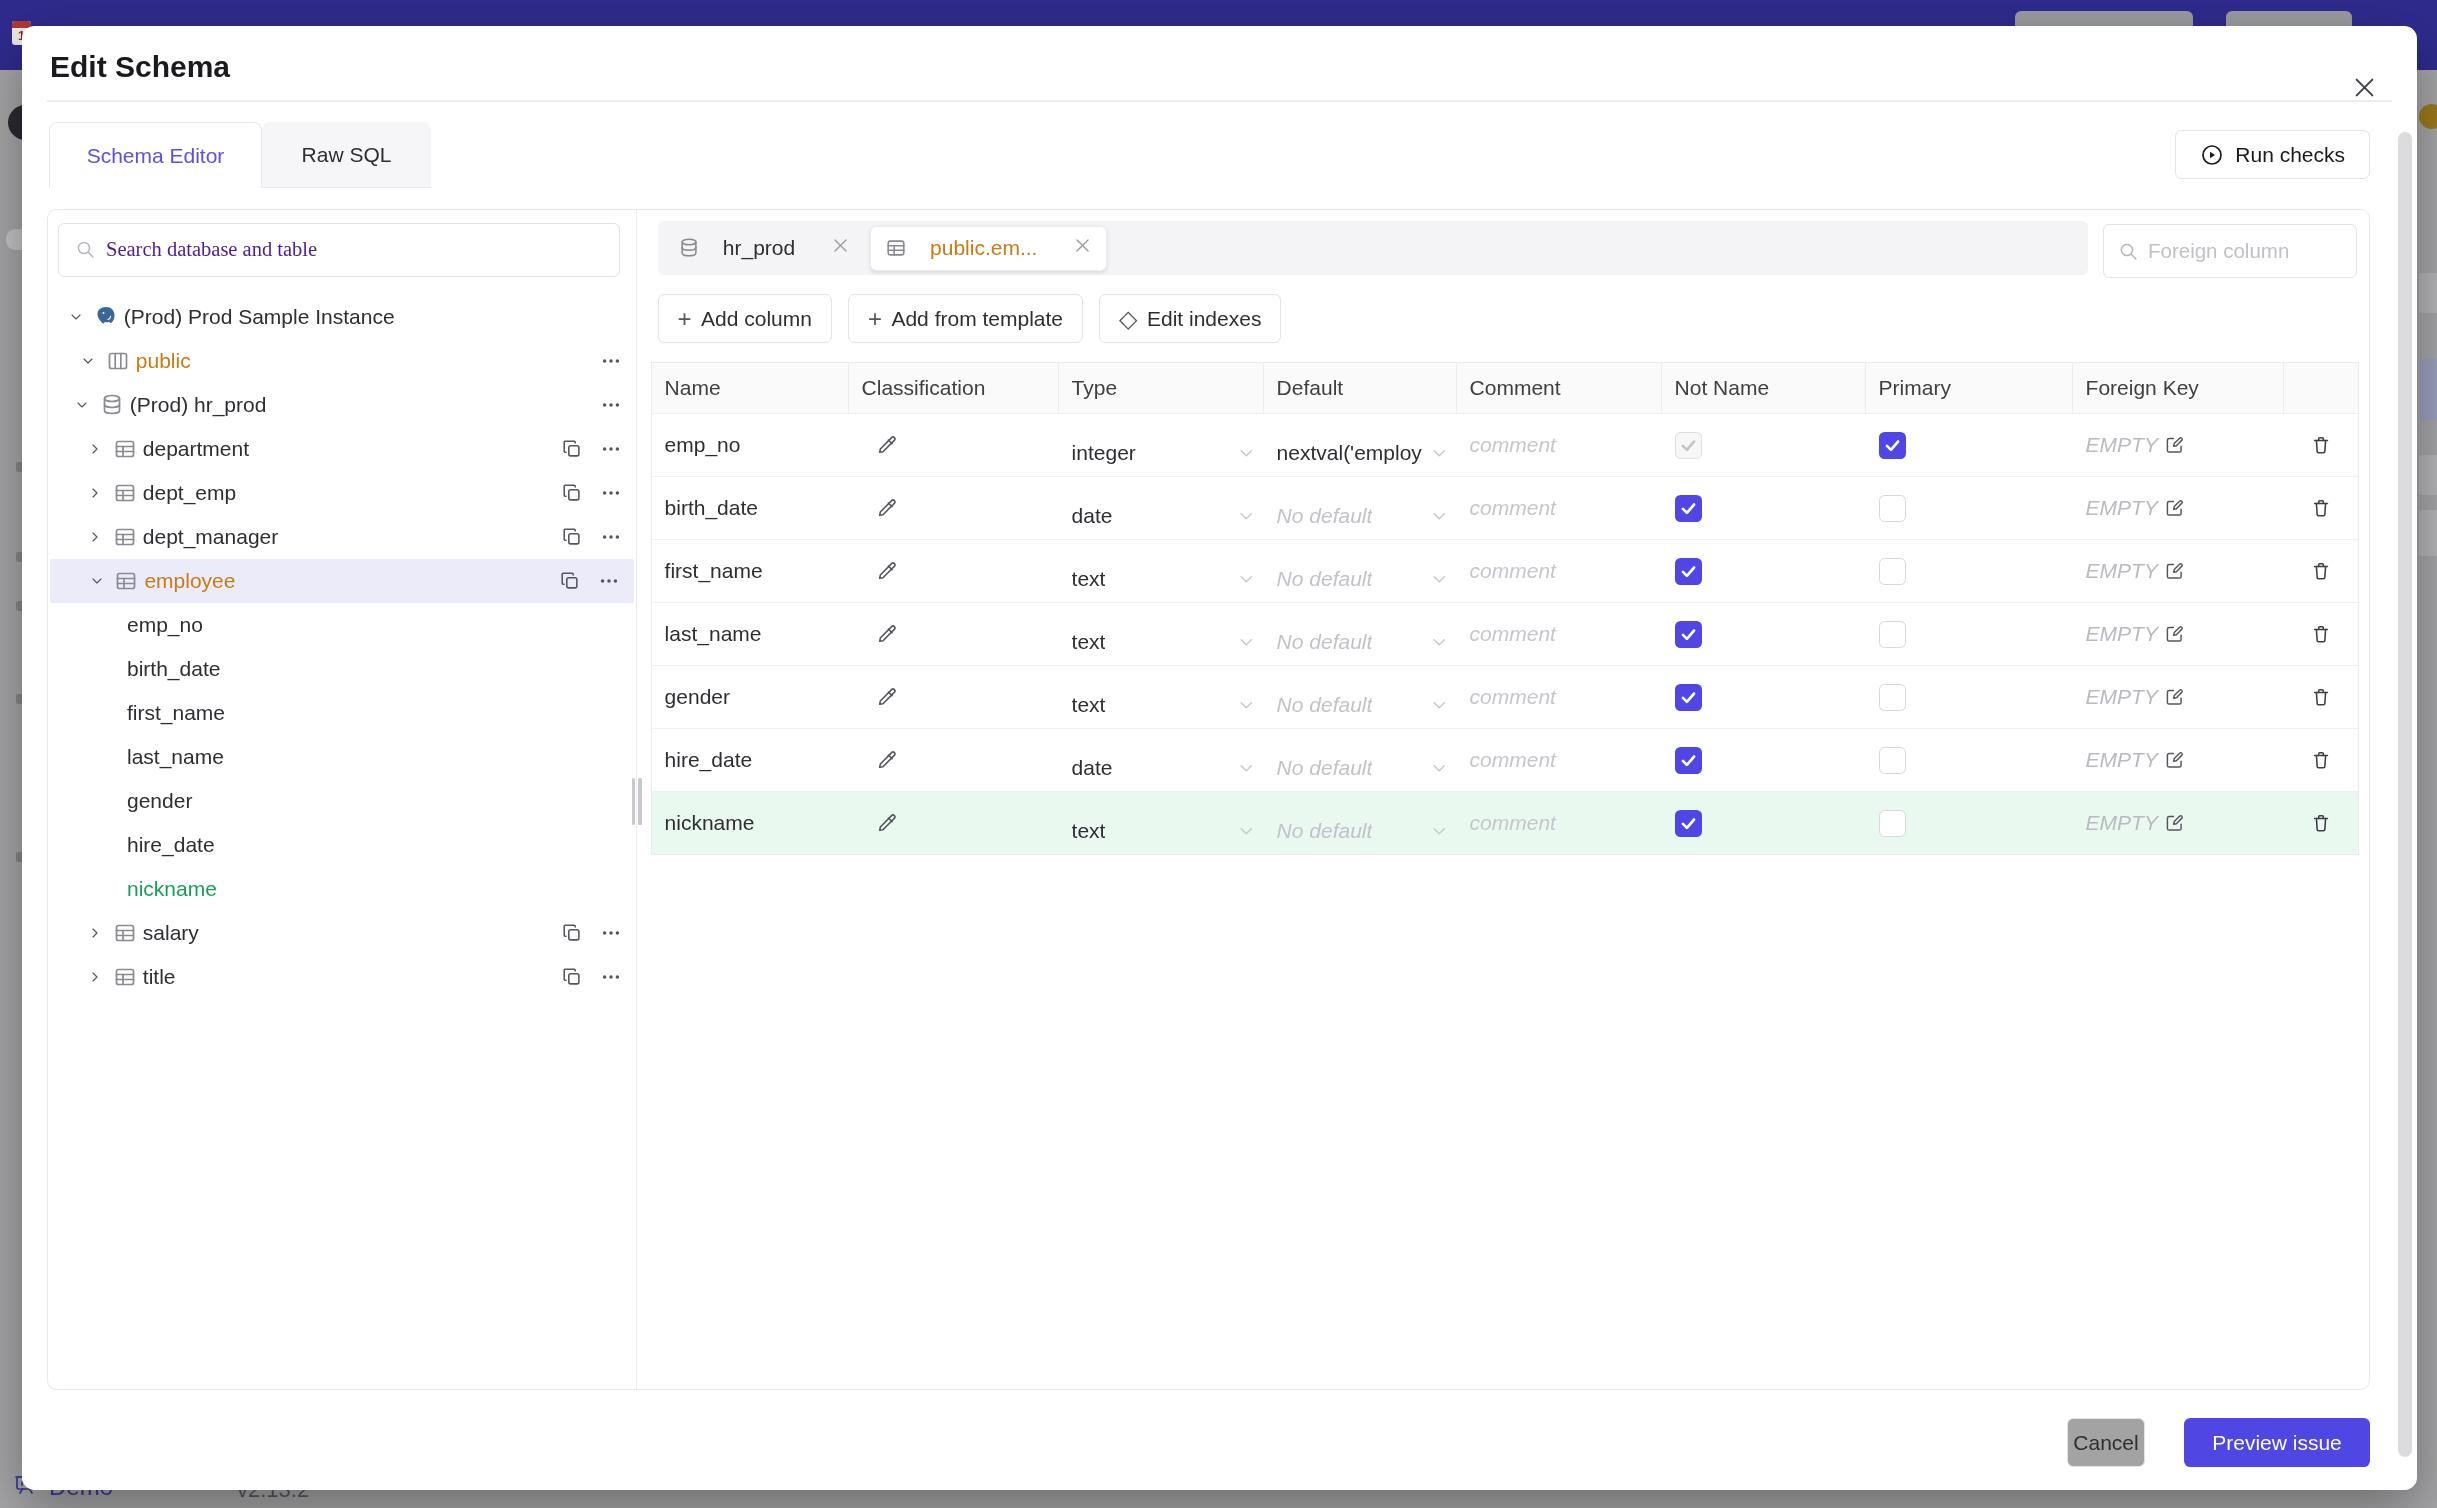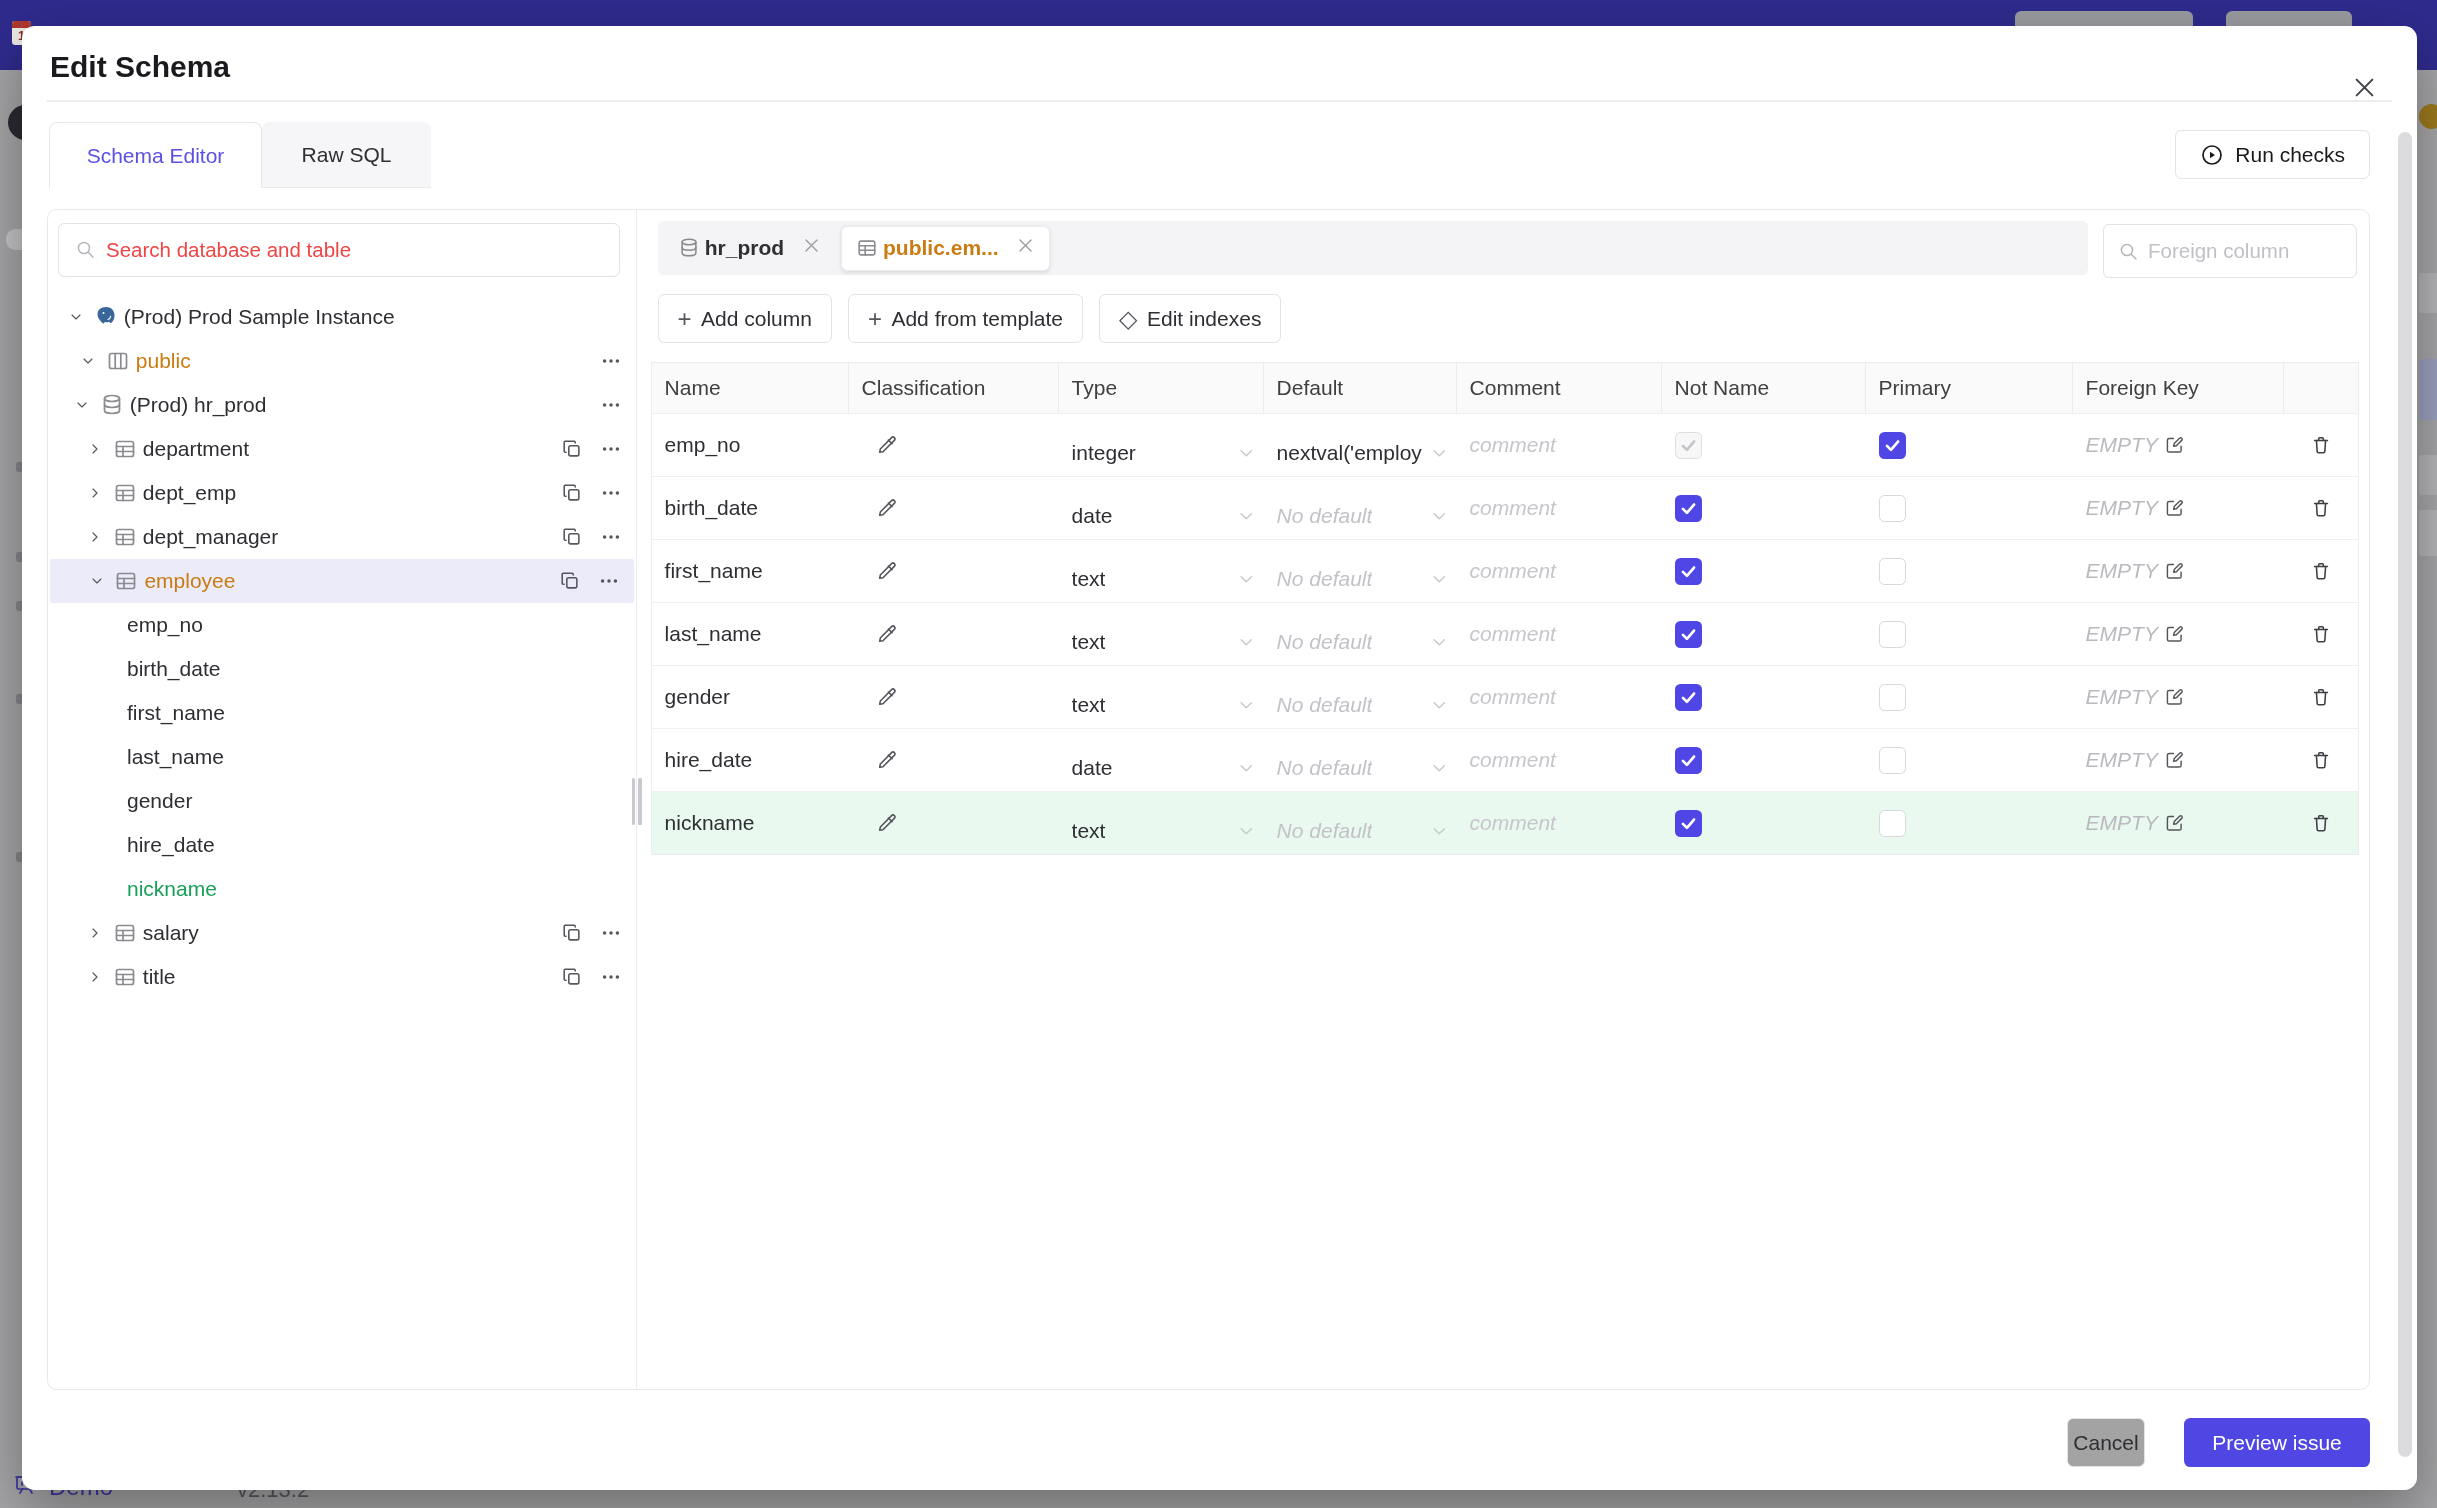--- a/index.html
+++ b/index.html
@@ -50,38 +50,38 @@
   }
   
   .left-panel{width:589px;flex:none;border-right:1.6px solid #ececf0;box-sizing:border-box;position:relative;}
   .panel-grip{position:absolute;right:-5.5px;top:568px;display:flex;gap:3.2px;z-index:5;}
   .panel-grip i{display:block;width:3.2px;height:47px;background:#c9c9cd;border-radius:1.6px;}
   .search-box{
     position:absolute;left:9.5px;top:12.6px;right:16px;height:54px;
     border:1.6px solid #e2e2e7;border-radius:6.3px;display:flex;align-items:center;gap:11px;
     padding:0 16px;box-sizing:border-box;color:#b4b4bc;background:#fff;
   }
-  .search-box .ph{font-size:20.5px;color:#ef4444;}
+  .search-box .ph{font-size:20.5px;color:#4c1d95;font-family:Liberation Serif, serif;}
   .tree{position:absolute;left:0;top:85px;right:0;}
   .tree-row{height:44px;display:flex;align-items:center;position:relative;box-sizing:border-box;}
   .tree-row .arrow{width:16px;height:16px;flex:none;display:flex;align-items:center;justify-content:center;color:#55555c;}
   .tree-row .t-icon{flex:none;display:flex;align-items:center;color:#8a8a90;margin:0 6.3px 0 9.5px;}
   .tree-row .t-label{font-size:21px;white-space:nowrap;}
   .tree-row.selected{background:#ebebfa;border-radius:2px;margin:0 1.6px;}
   .tree-actions{position:absolute;right:14px;top:0;height:44px;display:flex;align-items:center;gap:17.4px;color:#55555c;}
   .amber{color:#ca7b11;}
   .green{color:#18a058;}
 
   
   .right-panel{flex:1;position:relative;}
   .chip-bar{
     position:absolute;left:20.5px;top:11px;width:1430px;height:54px;background:#f4f4f6;border-radius:6.3px;
     display:flex;align-items:center;padding:0 6.3px;box-sizing:border-box;gap:6.3px;
   }
-  .chip{display:flex;align-items:center;gap:5px;height:43px;padding:0 14px;border-radius:6.3px;font-size:21px;font-weight:bold;}
+  .chip{display:flex;align-items:center;gap:23px;height:43px;padding:0 14px;border-radius:6.3px;font-size:21px;}
   .chip .c-icon{color:#8a8a90;display:flex;}
   .chip .c-close{color:#9a9aa0;font-size:20.5px;margin-left:12.6px;cursor:pointer;}
   .chip.active{background:#fff;box-shadow:0 1.6px 4px rgba(0,0,0,.10);border:0.8px solid #ececf0;}
   .chip.active .c-label{color:#ca7b11;}
   .col-search{
     position:absolute;right:12px;top:14px;width:254px;height:54px;
     border:1.6px solid #e2e2e7;border-radius:6.3px;display:flex;align-items:center;gap:9.5px;padding:0 14px;
     box-sizing:border-box;color:#b4b4bc;background:#fff;
   }
   .col-search .ph{font-size:20.5px;color:#c0c0c6;}

